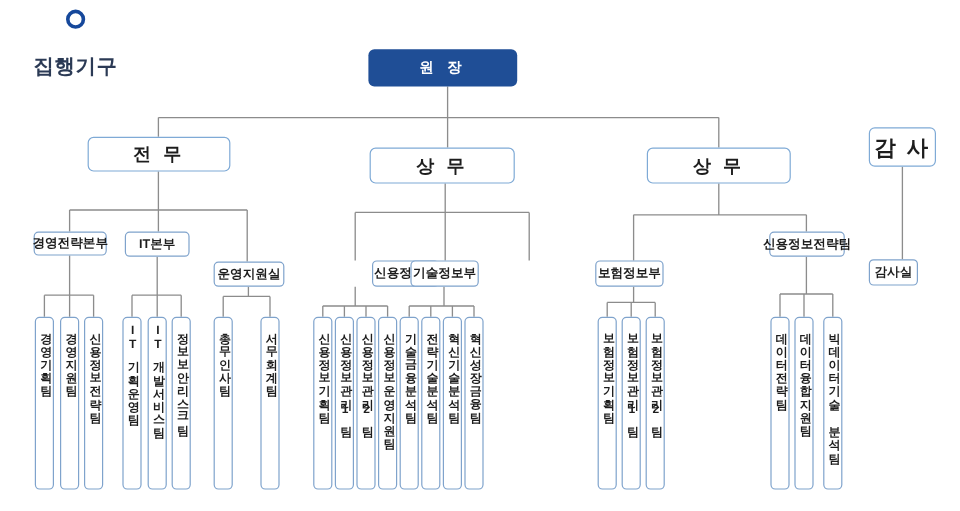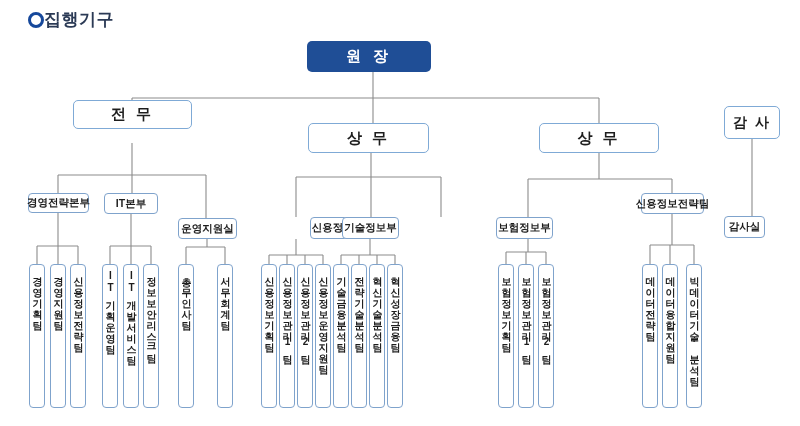--- a/index.html
+++ b/index.html
@@ -1,26 +1,26 @@
 <!DOCTYPE html>
 <html><head>
 <meta charset="utf-8">
 <style>
   html,body{margin:0;padding:0;background:#ffffff;}
   #stage{
     position:relative;width:800px;height:426px;background:#ffffff;overflow:hidden;
     font-family:"Liberation Sans","DejaVu Sans",sans-serif;color:#1d1d1d;
   }
   #lines{position:absolute;left:0;top:0;width:800px;height:426px;}
-  .hdr{position:absolute;left:28px;top:8px;display:flex;align-items:center;gap:0;}
+  .hdr{position:absolute;left:28px;top:8px;display:flex;align-items:center;gap:20px;flex-direction:column;}
   .bullet{width:10px;height:10px;border:3.5px solid #16489b;border-radius:50%;background:#fff;}
   .hdr-title{font-size:17px;font-weight:700;color:#2b3a55;letter-spacing:0.5px;}
   .box{position:absolute;box-sizing:border-box;display:flex;align-items:center;justify-content:center;background:#fff;}
   .root{
-    background:#1f4e96;color:#ffffff;border-radius:5px;font-size:15px;font-weight:700;letter-spacing:4px;
+    background:#1f4e96;color:#ffffff;border-radius:5px;font-size:12px;font-weight:700;letter-spacing:4px;
   }
   .exec{
     border:1.6px solid #7faad6;border-radius:5px;font-size:15px;font-weight:700;letter-spacing:3px;color:#1d1d1d;
   }
   .dept{
     border:1.4px solid #7fa3cc;border-radius:4px;font-size:10.5px;font-weight:700;color:#1d1d1d;white-space:nowrap;
   }
   .team{
     position:absolute;box-sizing:border-box;width:16px;top:264px;height:144px;
     border:1.3px solid #7fa3cc;border-radius:4px;background:#fff;
@@ -107,24 +107,24 @@
     "></path>
   </svg>
 
   <div class="hdr">
     <span class="bullet"></span>
     <span class="hdr-title">집행기구</span>
   </div>
 
   <div class="box root" style="left:307px;top:41px;width:124px;height:31px;">원 장</div>
 
-  <div class="box exec" style="left:73px;top:100px;width:119px;height:29px;">전 무</div>
+  <div class="box exec" style="left:73px;top:114px;width:119px;height:29px;">전 무</div>
   <div class="box exec" style="left:308px;top:123px;width:121px;height:30px;">상 무</div>
   <div class="box exec" style="left:539px;top:123px;width:120px;height:30px;">상 무</div>
-  <div class="box exec" style="left:724px;top:106px;width:56px;height:33px;font-size:14px;letter-spacing:2px;">감 사</div>
+  <div class="box exec" style="left:724px;top:106px;width:56px;height:33px;font-size:18px;letter-spacing:2px;">감 사</div>
   <div class="box dept" style="left:724px;top:216px;width:41px;height:22px;">감사실</div>
 
   <div class="box dept" style="left:28px;top:193px;width:61px;height:20px;text-align:right;">경영전략본부</div>
   <div class="box dept" style="left:104px;top:193px;width:54px;height:21px;">IT본부</div>
   <div class="box dept" style="left:178px;top:218px;width:59px;height:21px;">운영지원실</div>
   <div class="box dept" style="left:268px;top:217px;width:56px;height:22px;margin-left:42px;">신용정보부</div>
   <div class="box dept" style="left:342px;top:217px;width:57px;height:22px;">기술정보부</div>
   <div class="box dept" style="left:496px;top:217px;width:57px;height:22px;">보험정보부</div>
   <div class="box dept" style="left:641px;top:193px;width:63px;height:21px;">신용정보전략팀</div>
 

